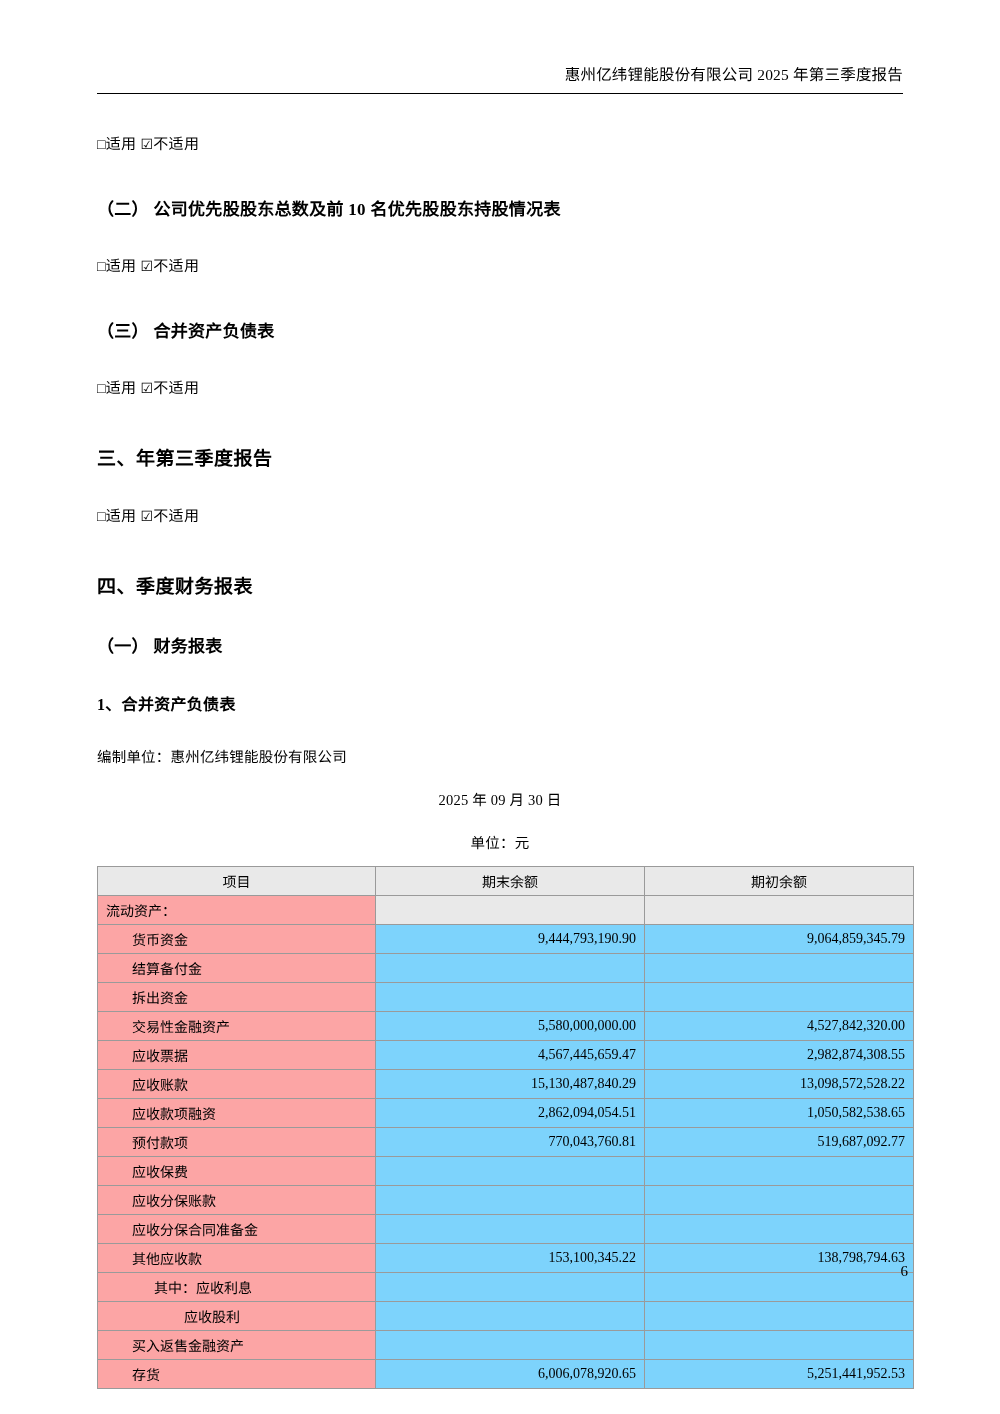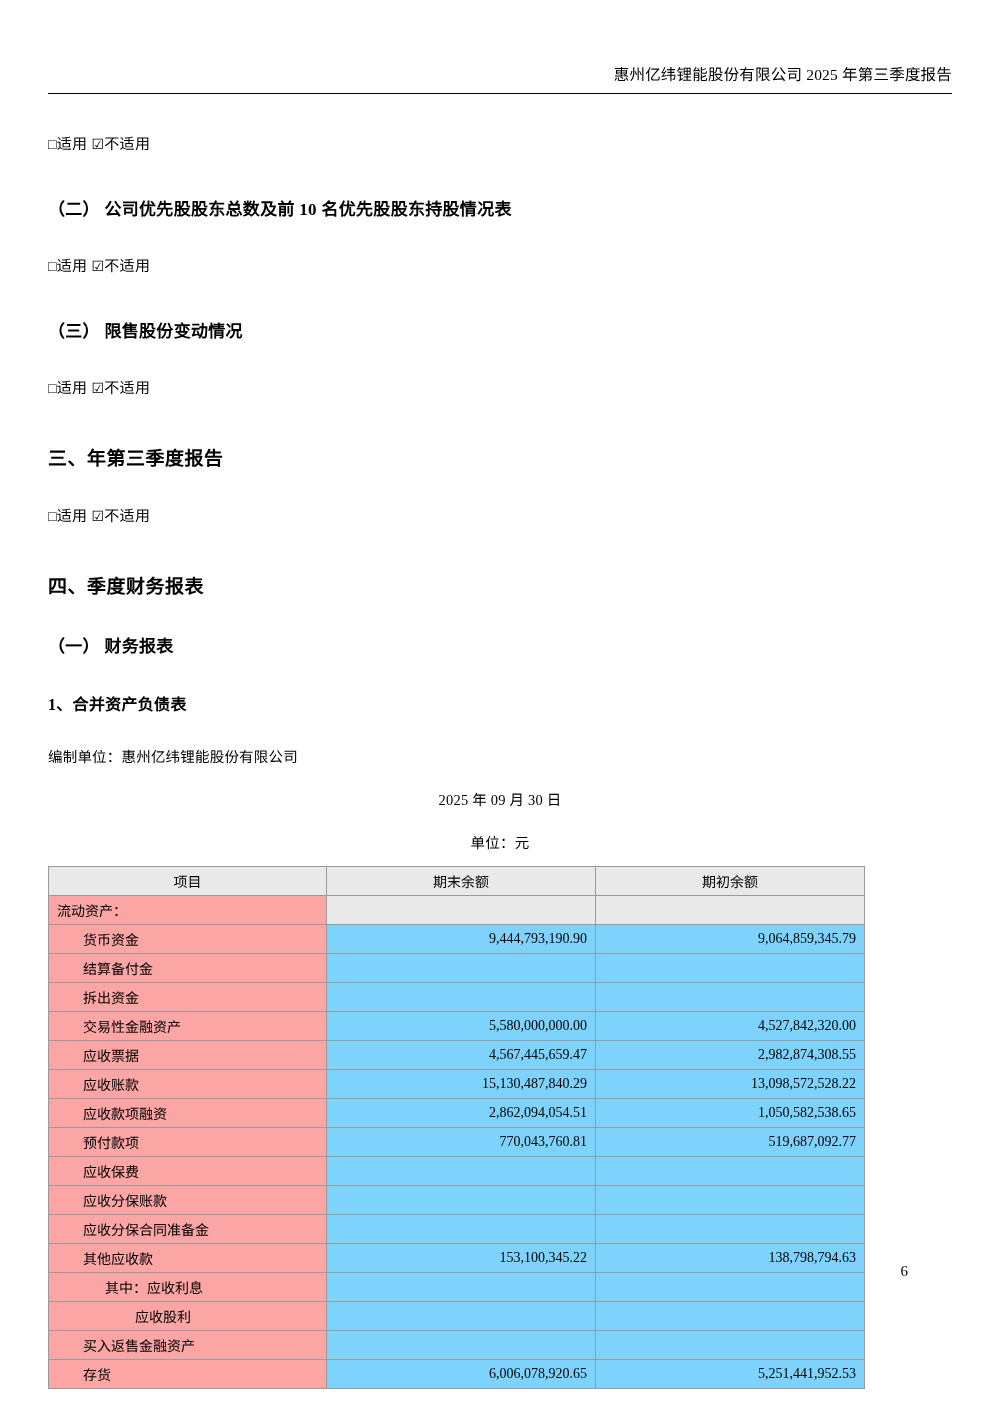--- a/index.html
+++ b/index.html
@@ -13,21 +13,21 @@
     font-family: "Liberation Serif", "DejaVu Serif", serif;
     color: #000000;
     position: relative;
     overflow: hidden;
   }
   .page {
     position: relative;
     width: 1000px;
     height: 1364px;
     box-sizing: border-box;
-    padding: 0 48px;
+    padding: 0 97px;
   }
 
   
   .header {
     padding-top: 62px;
     text-align: right;
     font-size: 15.5px;
     letter-spacing: 0.2px;
   }
   .header-rule {
@@ -144,21 +144,21 @@
     <span class="box-checked">☑</span><span>不适用</span>
   </p>
 
   <p class="sec-h2 r2">（二） 公司优先股股东总数及前 10 名优先股股东持股情况表</p>
 
   <p class="check-line r3">
     <span class="box-empty">□</span><span>适用</span>
     <span class="box-checked">☑</span><span>不适用</span>
   </p>
 
-  <p class="sec-h2 r2">（三） 限售股份变动情况</p>
+  <p class="sec-h2 r2">（三） 合并资产负债表</p>
 
   <p class="check-line r3">
     <span class="box-empty">□</span><span>适用</span>
     <span class="box-checked">☑</span><span>不适用</span>
   </p>
 
   <p class="sec-h1 r4">三、年第三季度报告</p>
 
   <p class="check-line r3">
     <span class="box-empty">□</span><span>适用</span>

